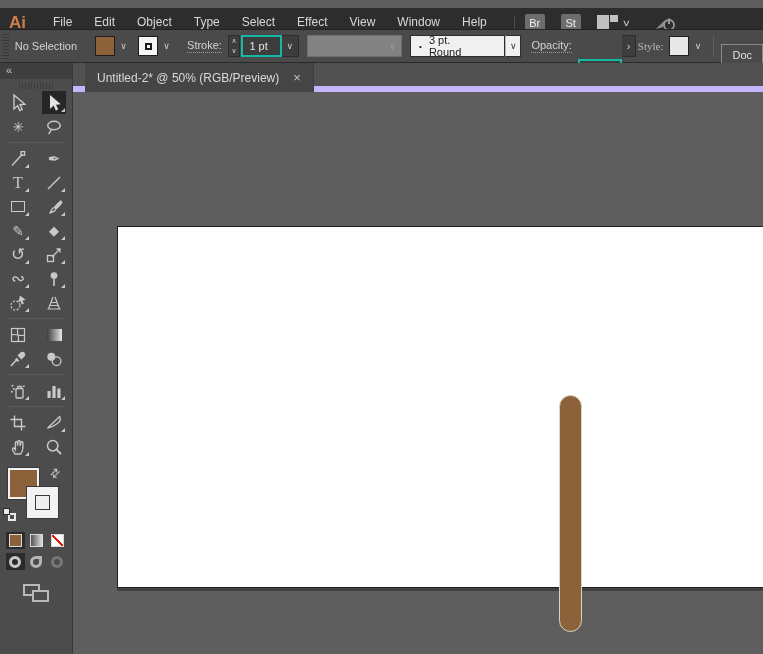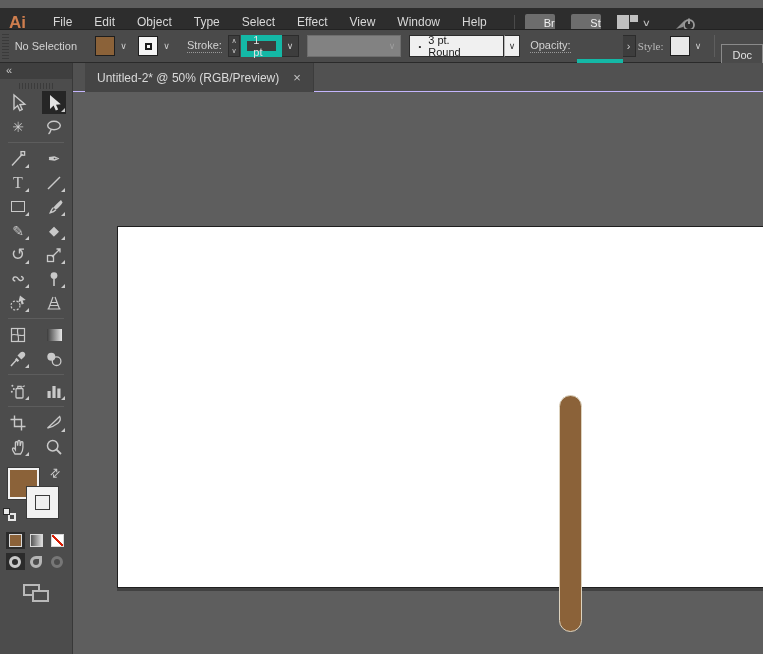--- a/index.html
+++ b/index.html
@@ -6,22 +6,22 @@
   html,body { width:763px; height:654px; overflow:hidden; background:#5e5e5e;
               font-family:"Liberation Sans", sans-serif; }
   .stage { position:relative; width:763px; height:654px; }
 
   
   .menubar { position:absolute; left:0; top:8px; width:763px; height:29px;
              background:#2d2d2d; display:flex; align-items:center; color:#d8d8d8; font-size:12px; }
   .ai-logo { color:#cf7e4e; font-weight:bold; font-size:17px; margin:0 16px 0 9px; }
   .menu-item { padding:0 11px; height:29px; line-height:29px; cursor:default; }
   .mb-sep { width:1px; height:16px; background:#4a4a4a; margin:0 10px 0 16px; }
-  .sq-btn { background:#6d6d6d; color:#f0f0f0; font-size:11px; width:30px; height:18px;
-            border:none; border-radius:2px; margin-right:16px; line-height:18px; text-align:right; }
+  .sq-btn { background:#6d6d6d; color:#f0f0f0; font-size:11px; width:20px; height:18px;
+            border:none; border-radius:2px; margin-right:16px; line-height:18px; text-align:center; }
   .ws { display:flex; flex-wrap:wrap; width:22px; height:15px; margin-right:4px; }
   .ws span { background:#c0c0c0; }
   .ws-a { width:12px; height:15px; margin-right:1px; }
   .ws-b { width:8px; height:7px; margin-bottom:1px; }
   .ws-c { width:8px; height:7px; }
   .chev { color:#bdbdbd; font-size:9px; transform:scaleX(1.4); display:inline-block; }
   .gpu { margin-left:24px; display:flex; align-items:center; }
 
   
   .controlbar { position:absolute; left:0; top:29px; width:763px; height:34px;
@@ -34,21 +34,21 @@
   .swatch-btn { display:flex; align-items:center; height:22px; }
   .fill-swatch { width:20px; height:20px; background:#8b6239; border:1px solid #1e1e1e; }
   .stroke-swatch { width:20px; height:20px; background:#f5f5f5; border:1px solid #1e1e1e;
                    display:flex; align-items:center; justify-content:center; }
   .stroke-swatch i { width:7px; height:7px; border:2px solid #1a1a1a; display:block; }
   .dd-chev { width:17px; height:22px; display:flex; align-items:center; justify-content:center;
              color:#cfcfcf; font-size:9px; }
   .stepper { display:flex; flex-direction:column; width:13px; height:22px; background:#3d3d3d;
              border:1px solid #2c2c2c; margin-right:1px; }
   .stepper span { flex:1; font-size:7px; line-height:10px; text-align:center; color:#cfcfcf; }
-  .dark-field { background:#3d3d3d; border:6px solid #14b8a6; height:22px; color:#e2e2e2;
+  .dark-field { background:#3d3d3d; border:2px solid #14b8a6; height:22px; color:#e2e2e2;
                 display:flex; align-items:center; padding:0 6px; }
   .disabled-dd { width:100px; height:22px; background:#828282; border:1px solid #6e6e6e;
                  display:flex; align-items:center; justify-content:flex-end; margin:0 8px; }
   .disabled-dd .dd-chev { color:#9e9e9e; }
   .white-field { background:#f0f0f0; color:#1a1a1a; height:22px; display:flex; align-items:center;
                  padding:0 8px; border:1px solid #2c2c2c; }
   .white-chev { background:#f0f0f0; border:1px solid #2c2c2c; border-left:1px solid #b5b5b5;
                 width:17px; height:22px; display:flex; align-items:center; justify-content:center;
                 color:#333; font-size:9px; }
   .submenu-arrow { width:14px; height:22px; background:#3d3d3d; border:1px solid #2c2c2c; border-left:none;
@@ -101,21 +101,21 @@
   .mode-ico { width:12px; height:12px; border-radius:50%; border:3px solid #c9c9c9; }
   .mode-behind { border-color:#b5b5b5; border-radius:50% 0 50% 50%; }
   .dim { opacity:.35; }
   .screenmode { margin:14px auto 0 auto; display:block; background:none; border:none; position:relative;
                 width:26px; height:18px; }
   .screenmode .r1 { position:absolute; left:0; top:0; width:17px; height:12px; border:2px solid #b9b9b9; }
   .screenmode .r2 { position:absolute; right:0; bottom:0; width:17px; height:12px; border:2px solid #b9b9b9; background:#4c4c4c; }
 
   
   .tabbar { position:absolute; left:73px; top:63px; width:690px; height:29px;
-            background:#515151; border-bottom:1px solid #c4b5fd; display:flex; }
+            background:#515151; border-bottom:6px solid #c4b5fd; display:flex; }
   .doc-tab { background:#454545; color:#dadada; font-size:12px; display:flex; align-items:center;
              padding:0 12px; margin-left:12px; height:29px; border-right:1px solid #3c3c3c; }
   .tab-close { background:none; border:none; color:#c4c4c4; font-size:13px; margin-left:14px; }
 
   .canvas { position:absolute; left:73px; top:92px; width:690px; height:562px;
             background:#5e5e5e; overflow:hidden; }
   .artboard { position:absolute; left:44px; top:134px; width:700px; height:362px;
               background:#ffffff; border:1px solid #1f1f1f;
               box-shadow:0 3px 0 rgba(0,0,0,.30); }
   .stick { position:absolute; left:486px; top:303px; width:23px; height:237px;

